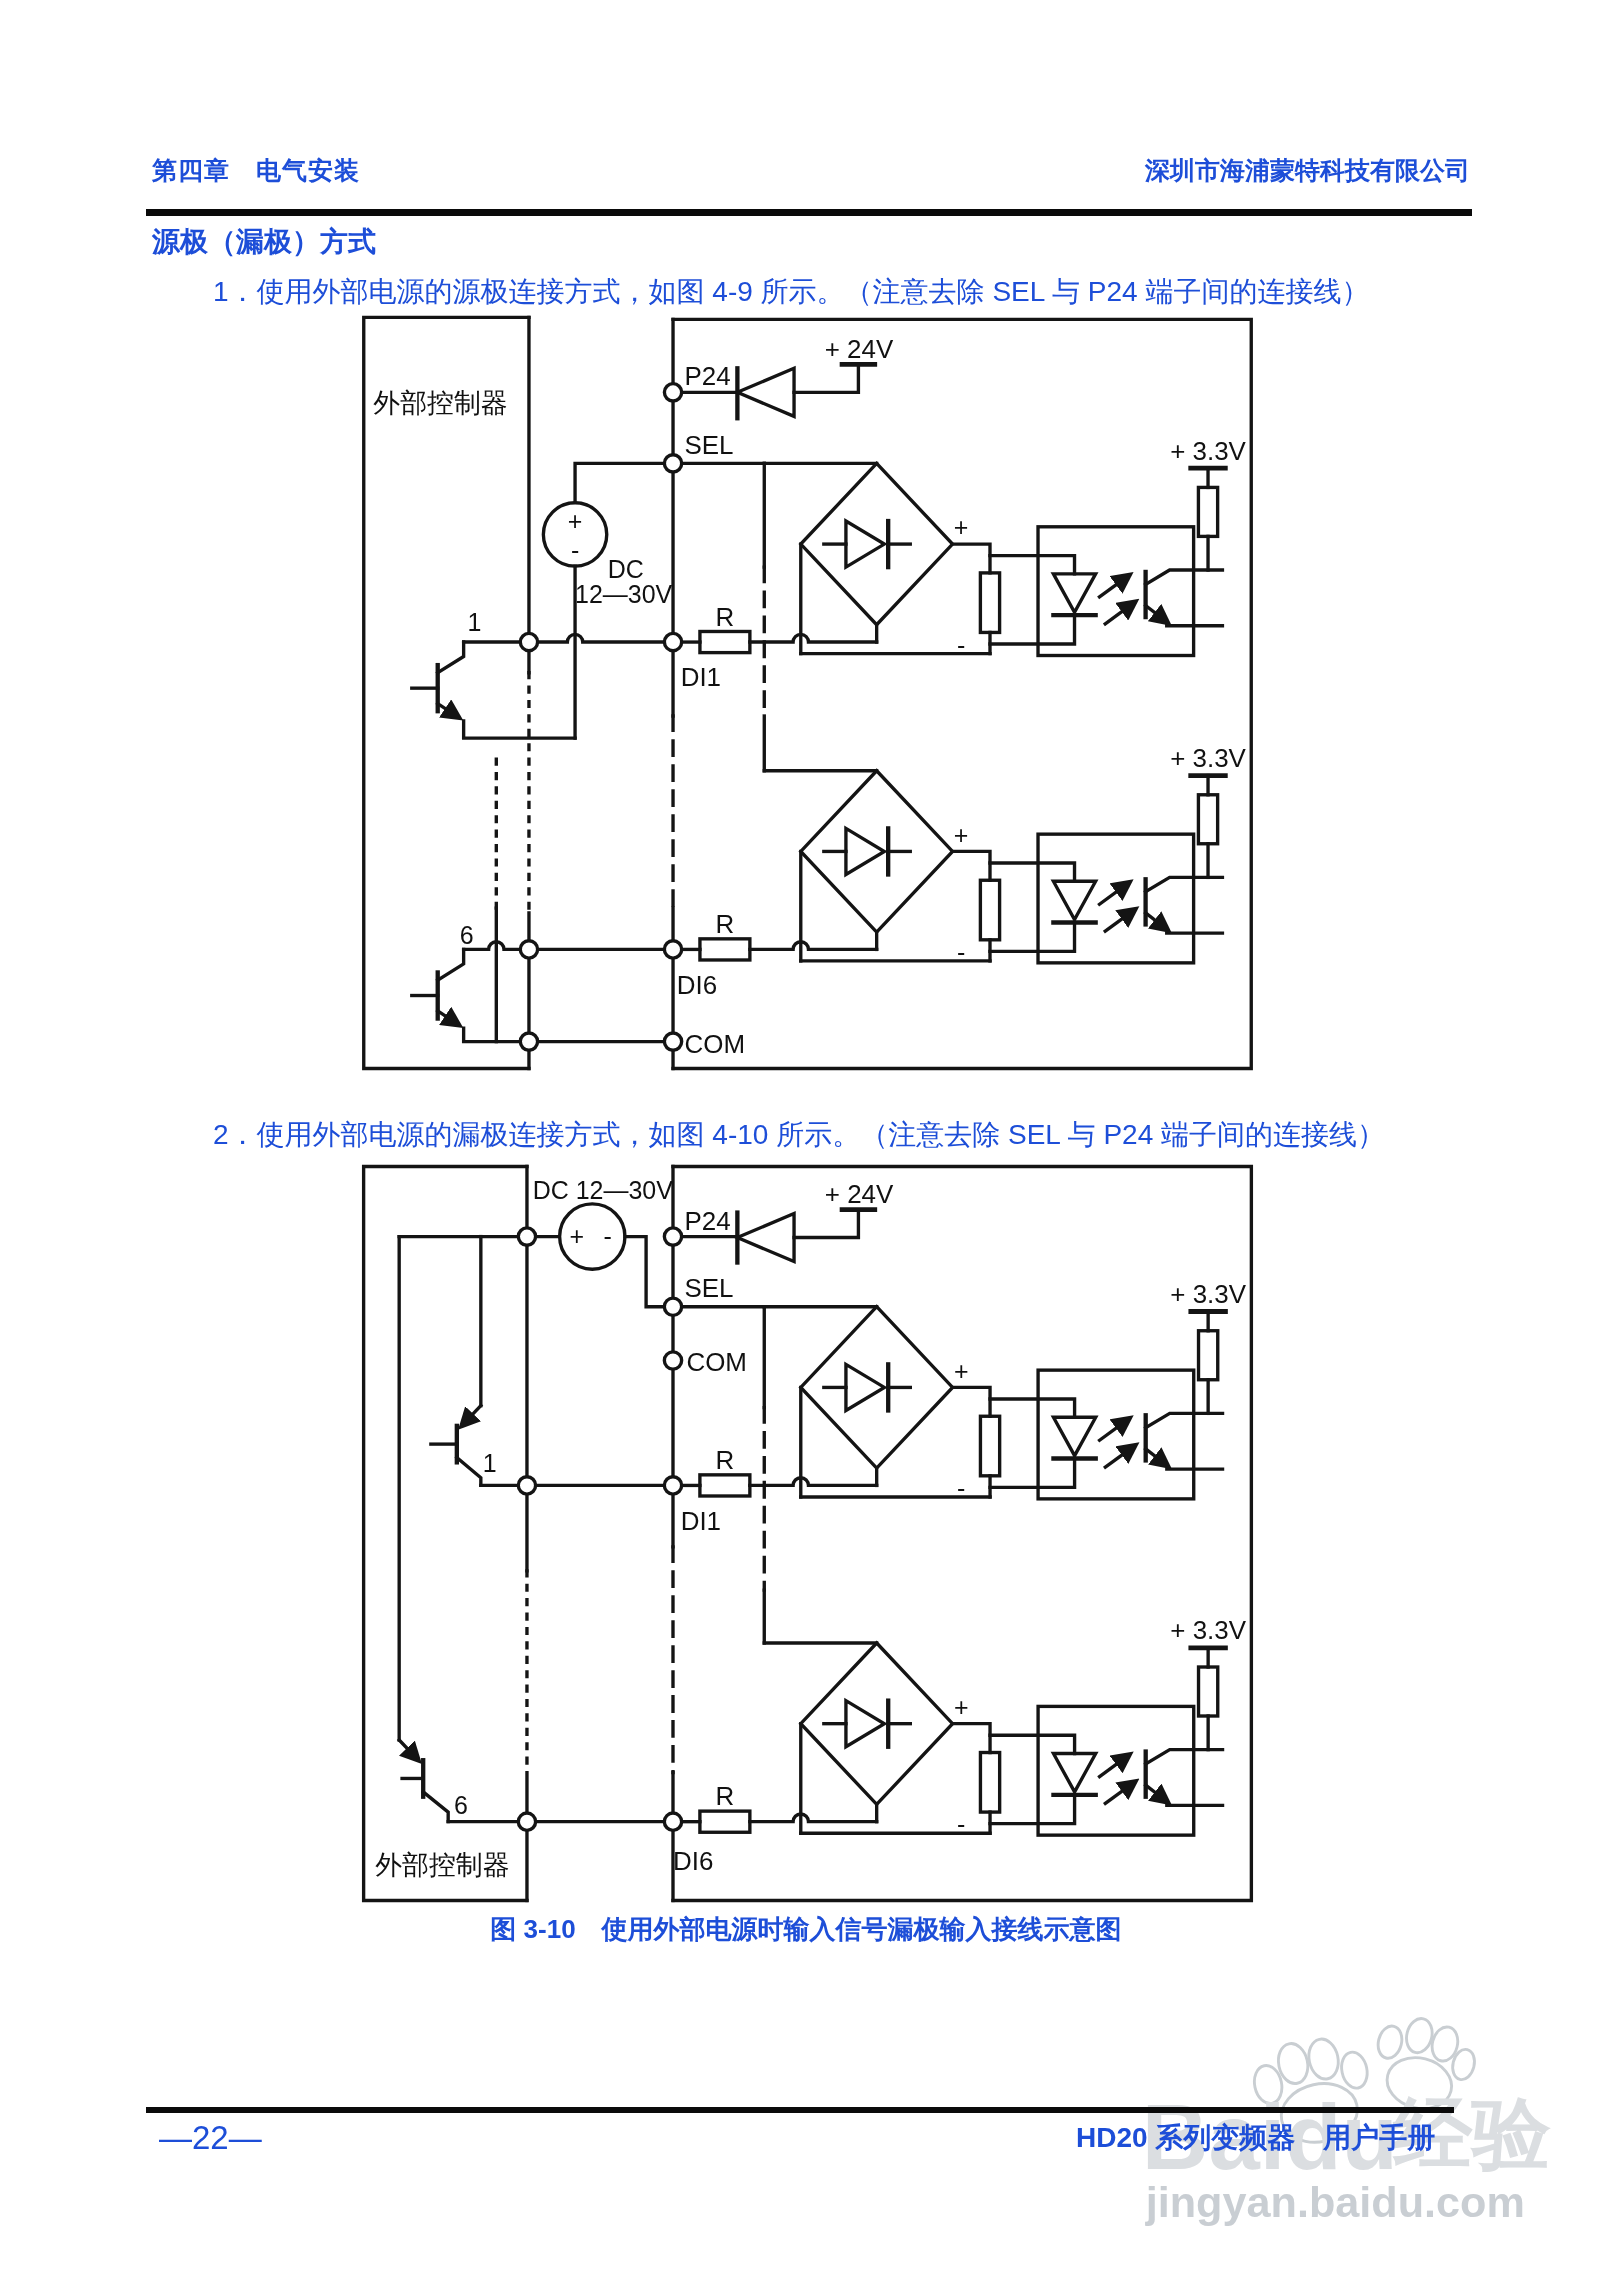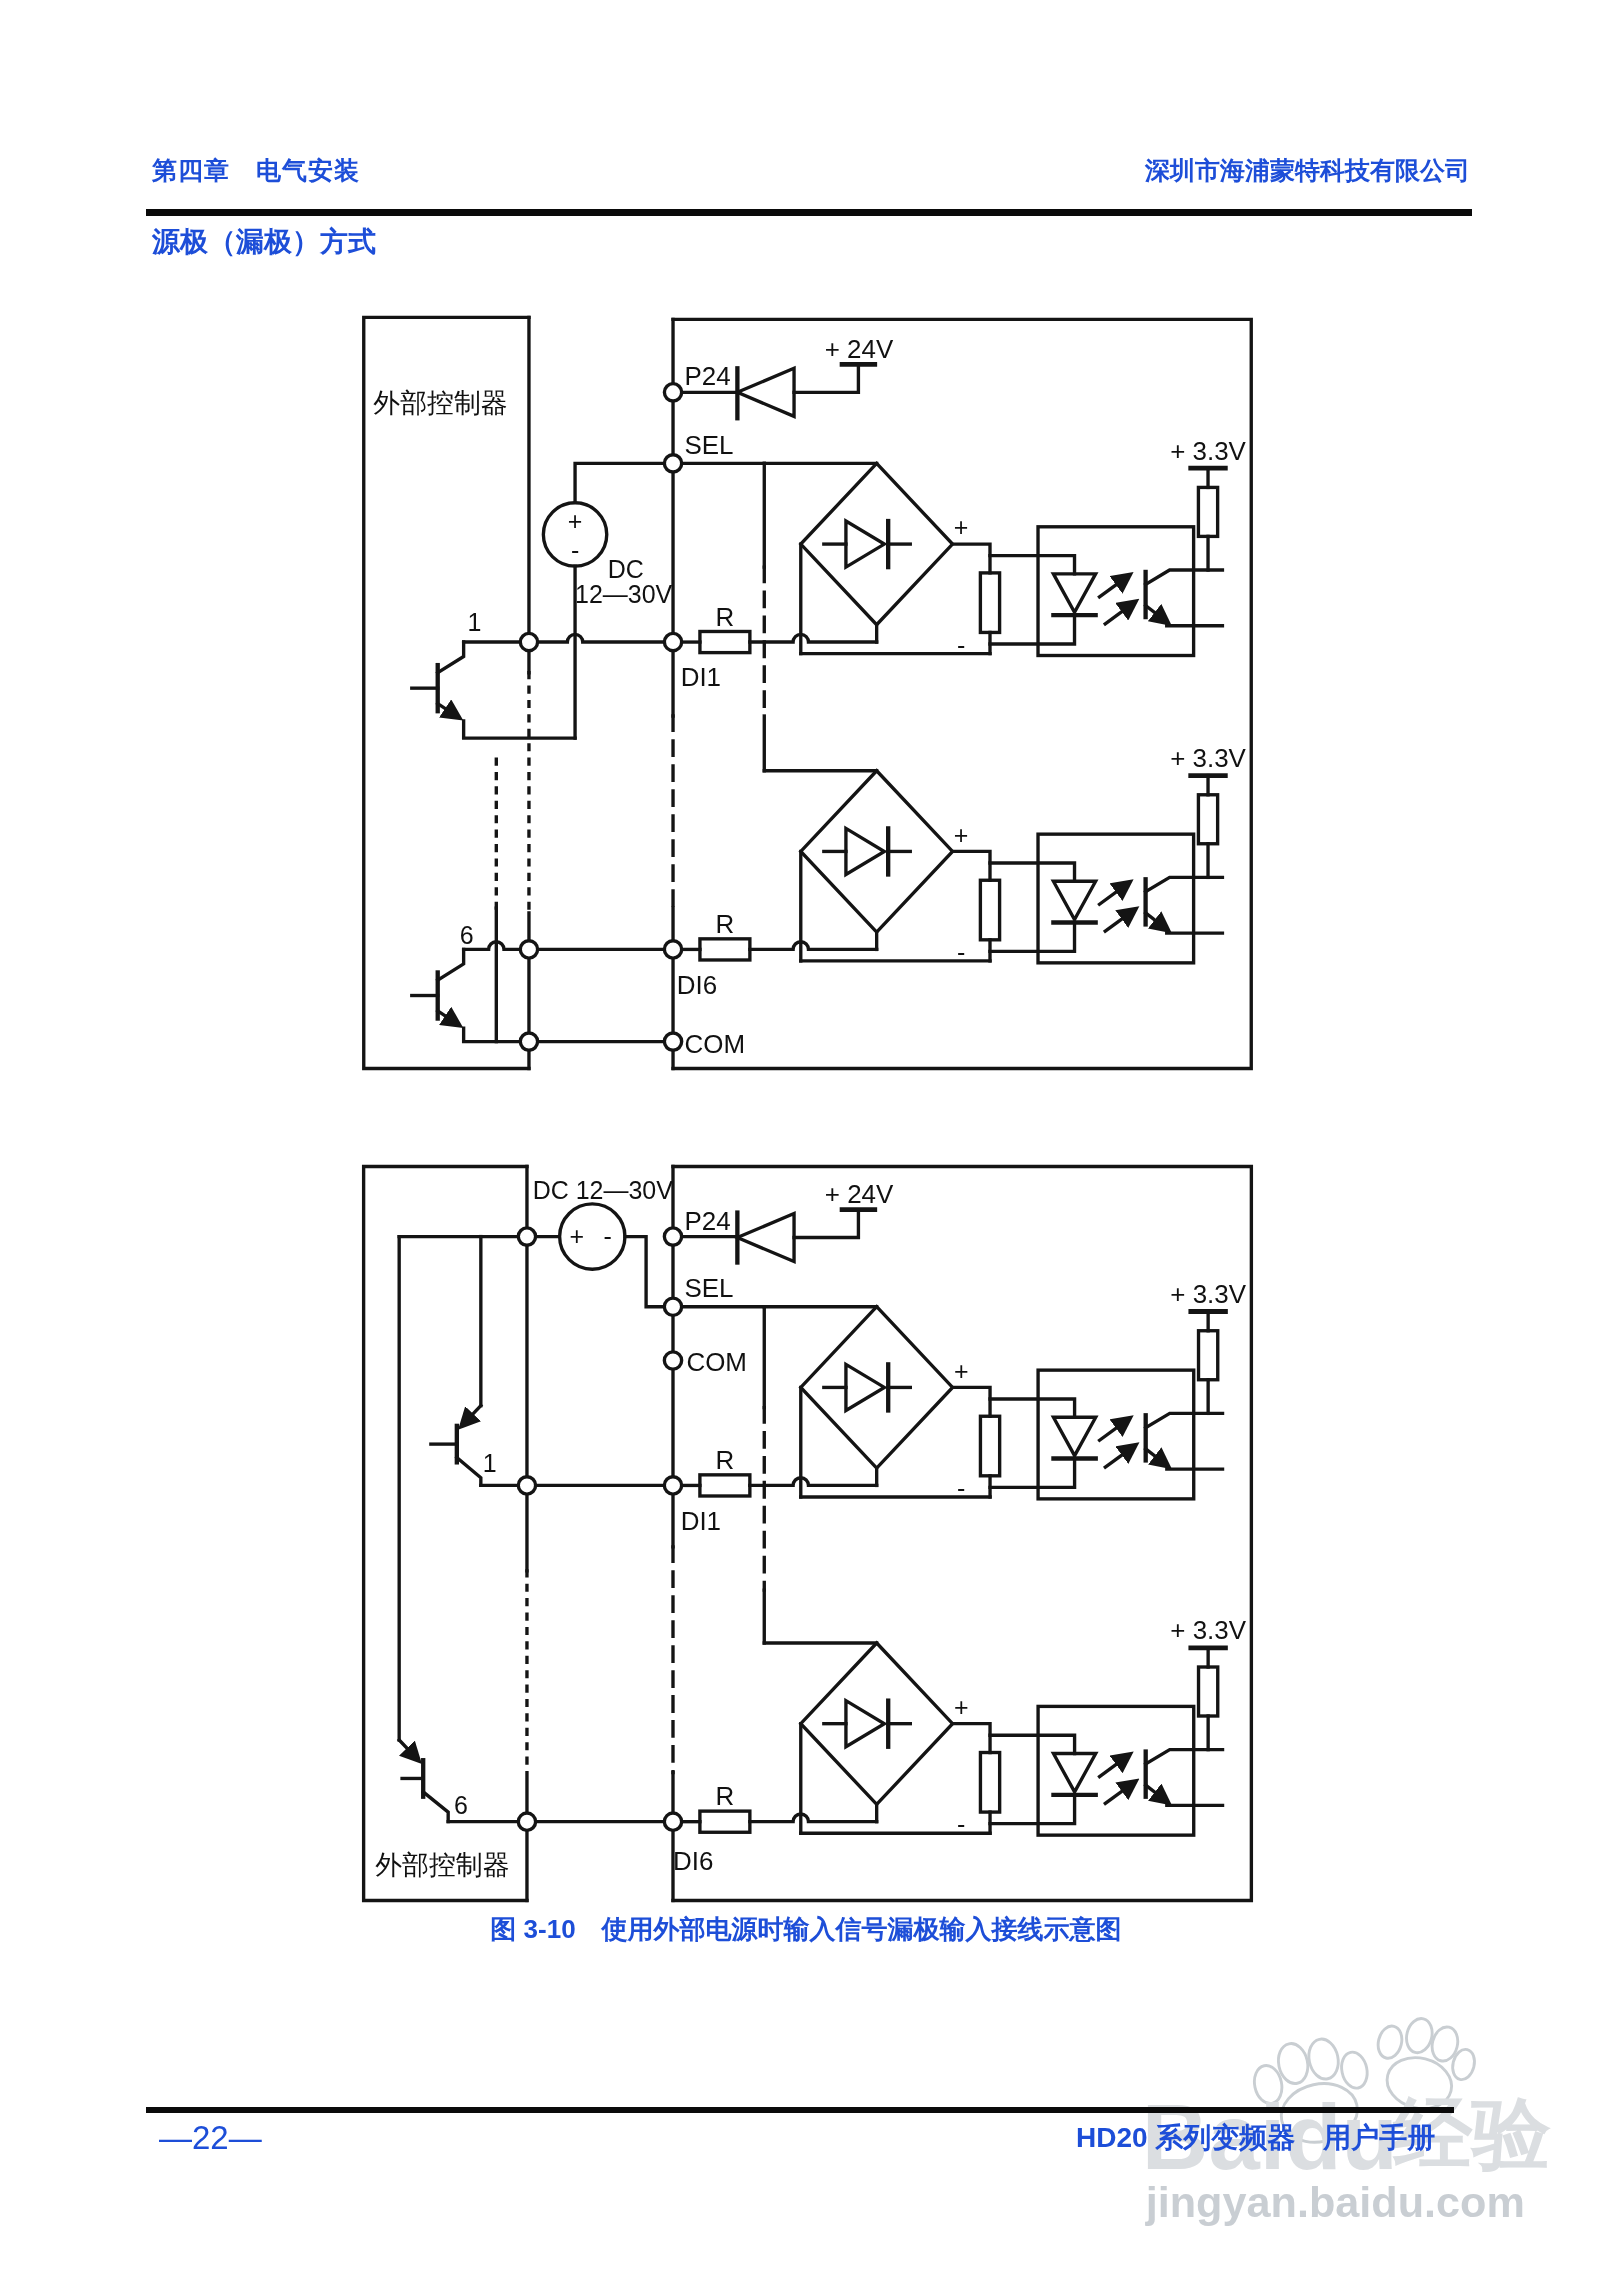--- a/index.html
+++ b/index.html
@@ -39,20 +39,21 @@
 </head>
 <body>
 
 <div class="page">
 
   <div class="abs hdr-left">第四章　电气安装</div>
   <div class="abs hdr-right">深圳市海浦蒙特科技有限公司</div>
   <div class="abs rule"></div>
 
   <div class="abs sec-title">源极（漏极）方式</div>
+  <div class="abs item item1">1．使用外部电源的源极连接方式，如图 4-9 所示。（注意去除 SEL 与 P24 端子间的连接线）</div>
 
   <svg style="left:327px;top:303px;width:961px;height:778px" viewBox="340 315 1000 810" xmlns="http://www.w3.org/2000/svg">
     <defs>
       <marker id="ah9" viewBox="0 0 10 10" refX="7" refY="5" markerWidth="6.5" markerHeight="6.5" orient="auto">
         <path d="M0 0 L10 5 L0 10 Z" fill="#141414"></path>
       </marker>
       <g id="ch9">
         <path class="wire" d="M95 -186 H212"></path>
         <path class="wire" d="M212 -186 L291 -102 L212 -18 L133 -102 Z"></path>
         <path class="wire" d="M157 -102 H180"></path>
@@ -169,20 +170,21 @@
     <text class="t27 mid" x="754" y="651">R</text>
     <text class="t27 mid" x="754" y="971">R</text>
     <text class="t26 mid" x="1000" y="558">+</text>
     <text class="t26 mid" x="1000" y="680">-</text>
     <text class="t26 mid" x="1000" y="878">+</text>
     <text class="t26 mid" x="1000" y="1000">-</text>
     <text class="t27 mid" x="1257" y="478">+ 3.3V</text>
     <text class="t27 mid" x="1257" y="798">+ 3.3V</text>
   </svg>
 
+  <div class="abs item item2">2．使用外部电源的漏极连接方式，如图 4-10 所示。（注意去除 SEL 与 P24 端子间的连接线）</div>
 
   <svg style="left:327px;top:1153px;width:961px;height:759px" viewBox="340 1200 1000 790" xmlns="http://www.w3.org/2000/svg">
     <defs>
       <marker id="ah10" viewBox="0 0 10 10" refX="7" refY="5" markerWidth="6.5" markerHeight="6.5" orient="auto">
         <path d="M0 0 L10 5 L0 10 Z" fill="#141414"></path>
       </marker>
       <g id="ch10">
         <path class="wire" d="M95 -186 H212"></path>
         <path class="wire" d="M212 -186 L291 -102 L212 -18 L133 -102 Z"></path>
         <path class="wire" d="M157 -102 H180"></path>

